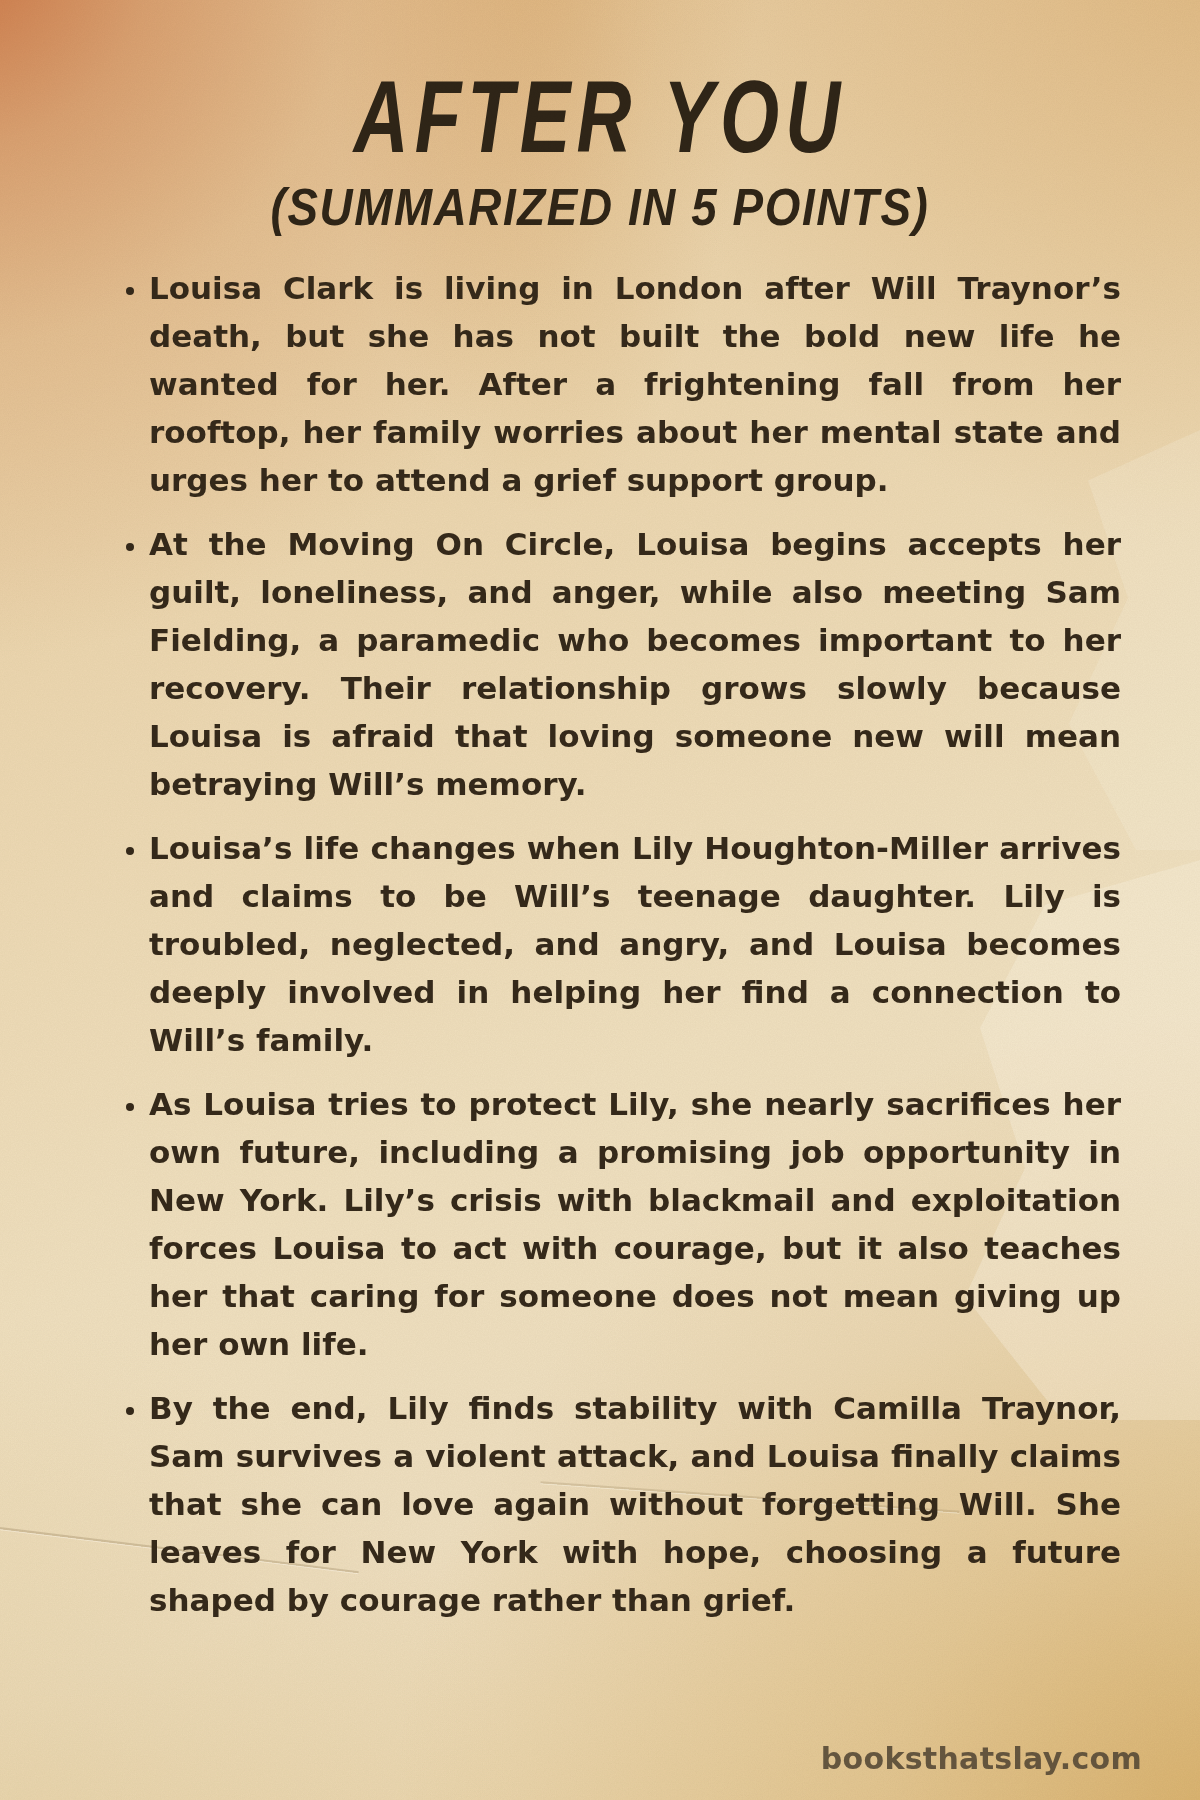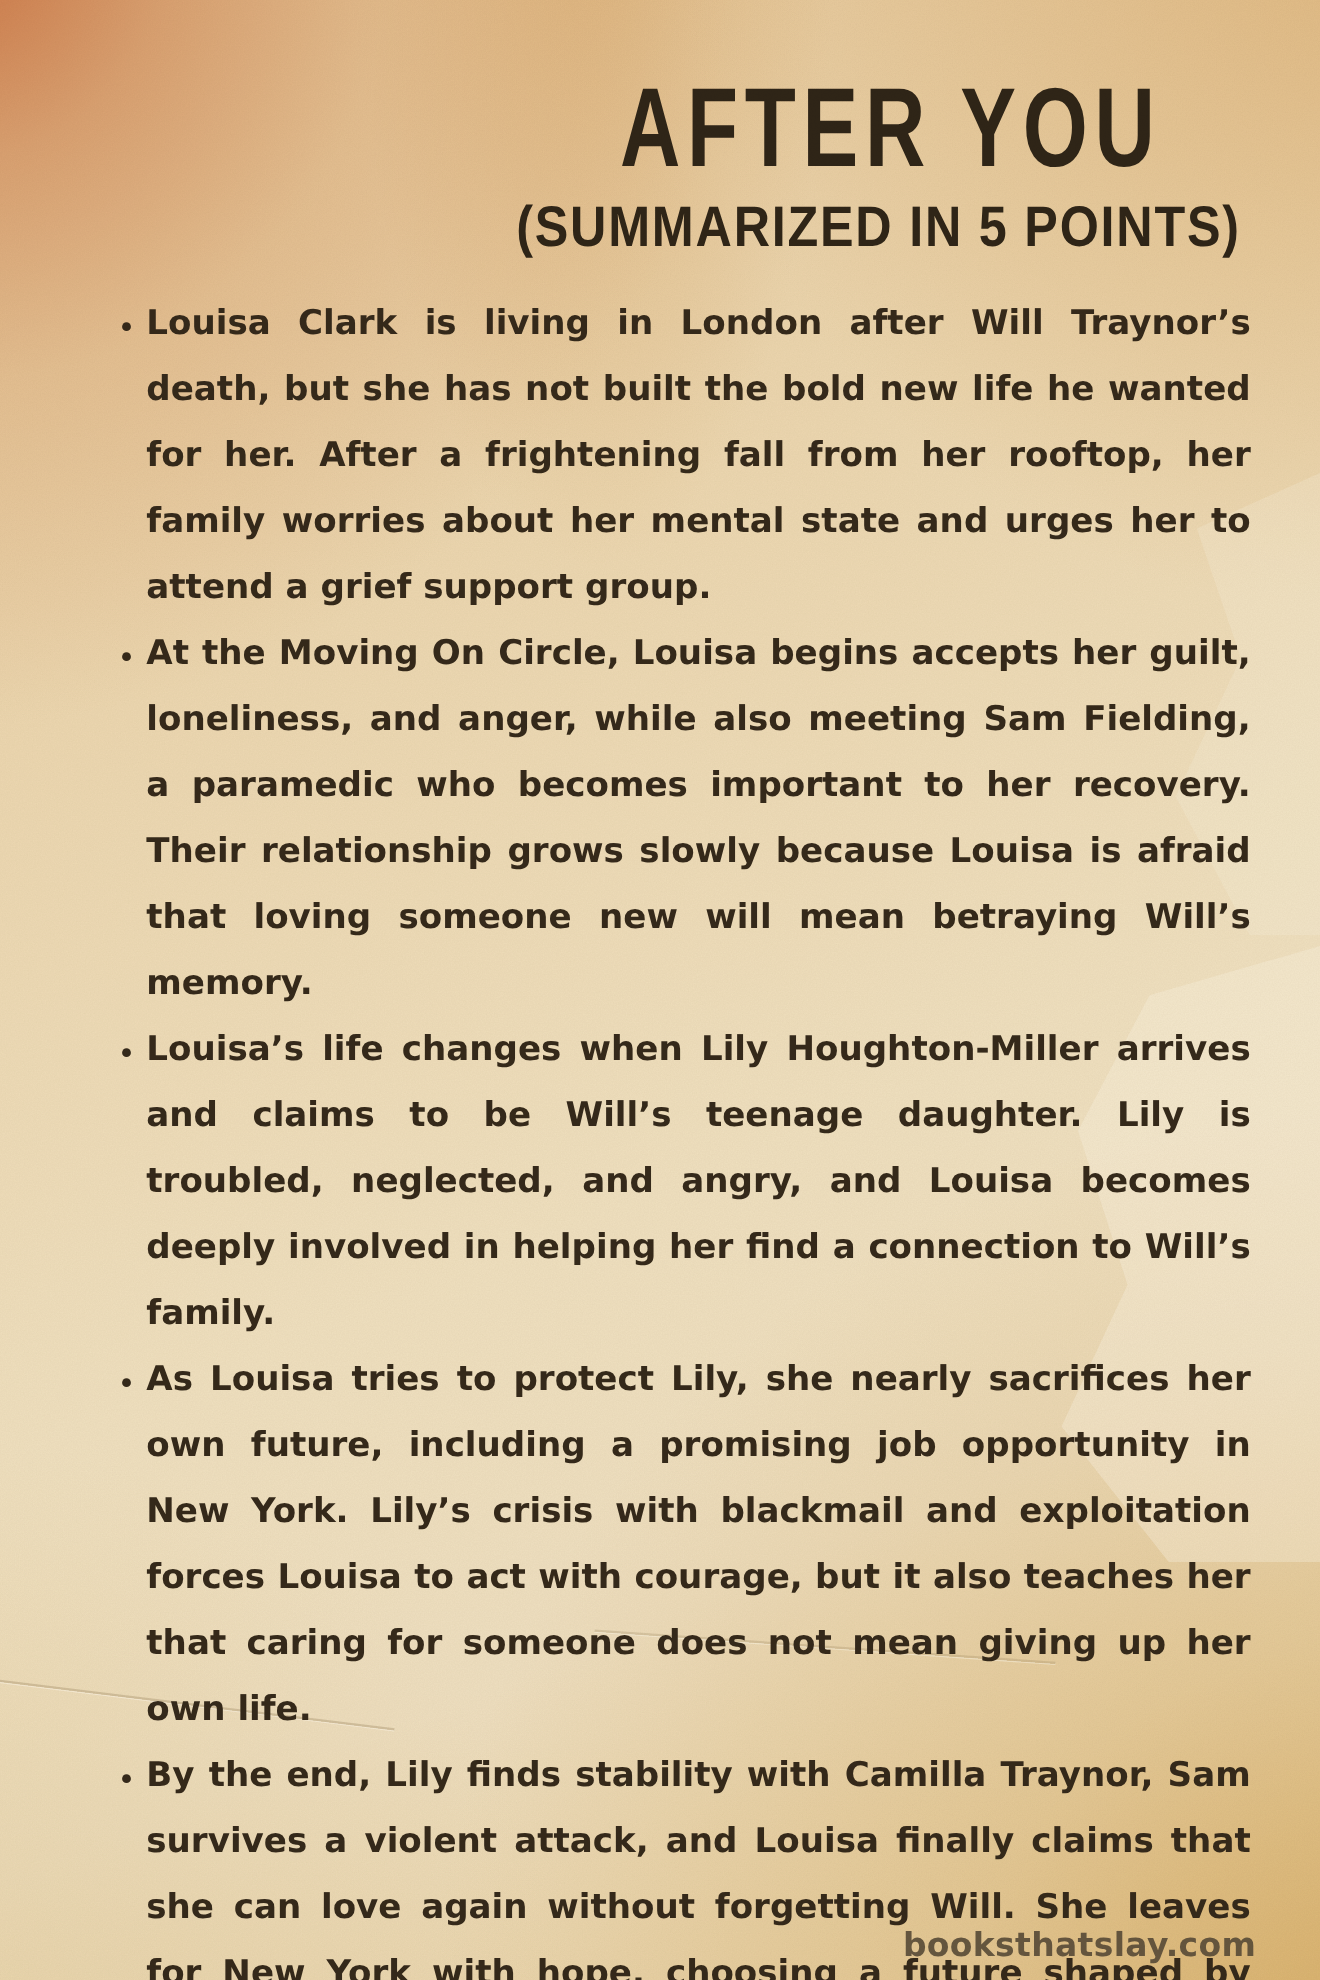--- a/index.html
+++ b/index.html
@@ -46,21 +46,21 @@
   .crease2 {
     left: 540px; top: 1496px; width: 420px; height: 2px;
     background: rgba(158,136,96,0.28);
     transform: rotate(4deg);
     box-shadow: 0 1px 0 rgba(255,250,235,0.45);
   }
   .grain-svg {
     position: absolute; inset: 0; z-index: 3;
     opacity: 0.18; mix-blend-mode: multiply; pointer-events: none;
   }
-  .header { text-align: right; position: relative; z-index: 4; }
+  .header { text-align: center; position: relative; z-index: 4; font-style: italic; }
   .title {
     margin: 0;
     padding-top: 66px;
     font-family: "Liberation Sans", sans-serif;
     font-weight: 700;
     font-size: 100px;
     line-height: 100px;
     letter-spacing: 0.08em;
     color: #2f2517;
     transform: scaleX(0.76) scaleY(1.02);
@@ -83,33 +83,33 @@
     position: relative; z-index: 4;
     margin: 30px 0 0 0;
     padding: 0 63px 0 133px;
   }
   .summary ul {
     margin: 0;
     padding: 0;
     list-style: disc outside;
   }
   .summary li {
-    margin: 0;
+    margin: 16px;
     padding: 0;
     font-size: 31px;
-    line-height: 60px;
+    line-height: 48px;
     font-weight: 700;
     text-align: justify;
     color: #35291a;
   }
   .summary li::marker { color: #35291a; font-size: 26px; }
   .watermark {
     position: absolute;
     right: 58px;
-    bottom: 14px;
+    bottom: 24px;
     z-index: 4;
     font-size: 30px;
     font-weight: 700;
     letter-spacing: 0.01em;
     color: rgba(90,77,56,0.92);
   }
 </style>
 </head>
 <body>
 

